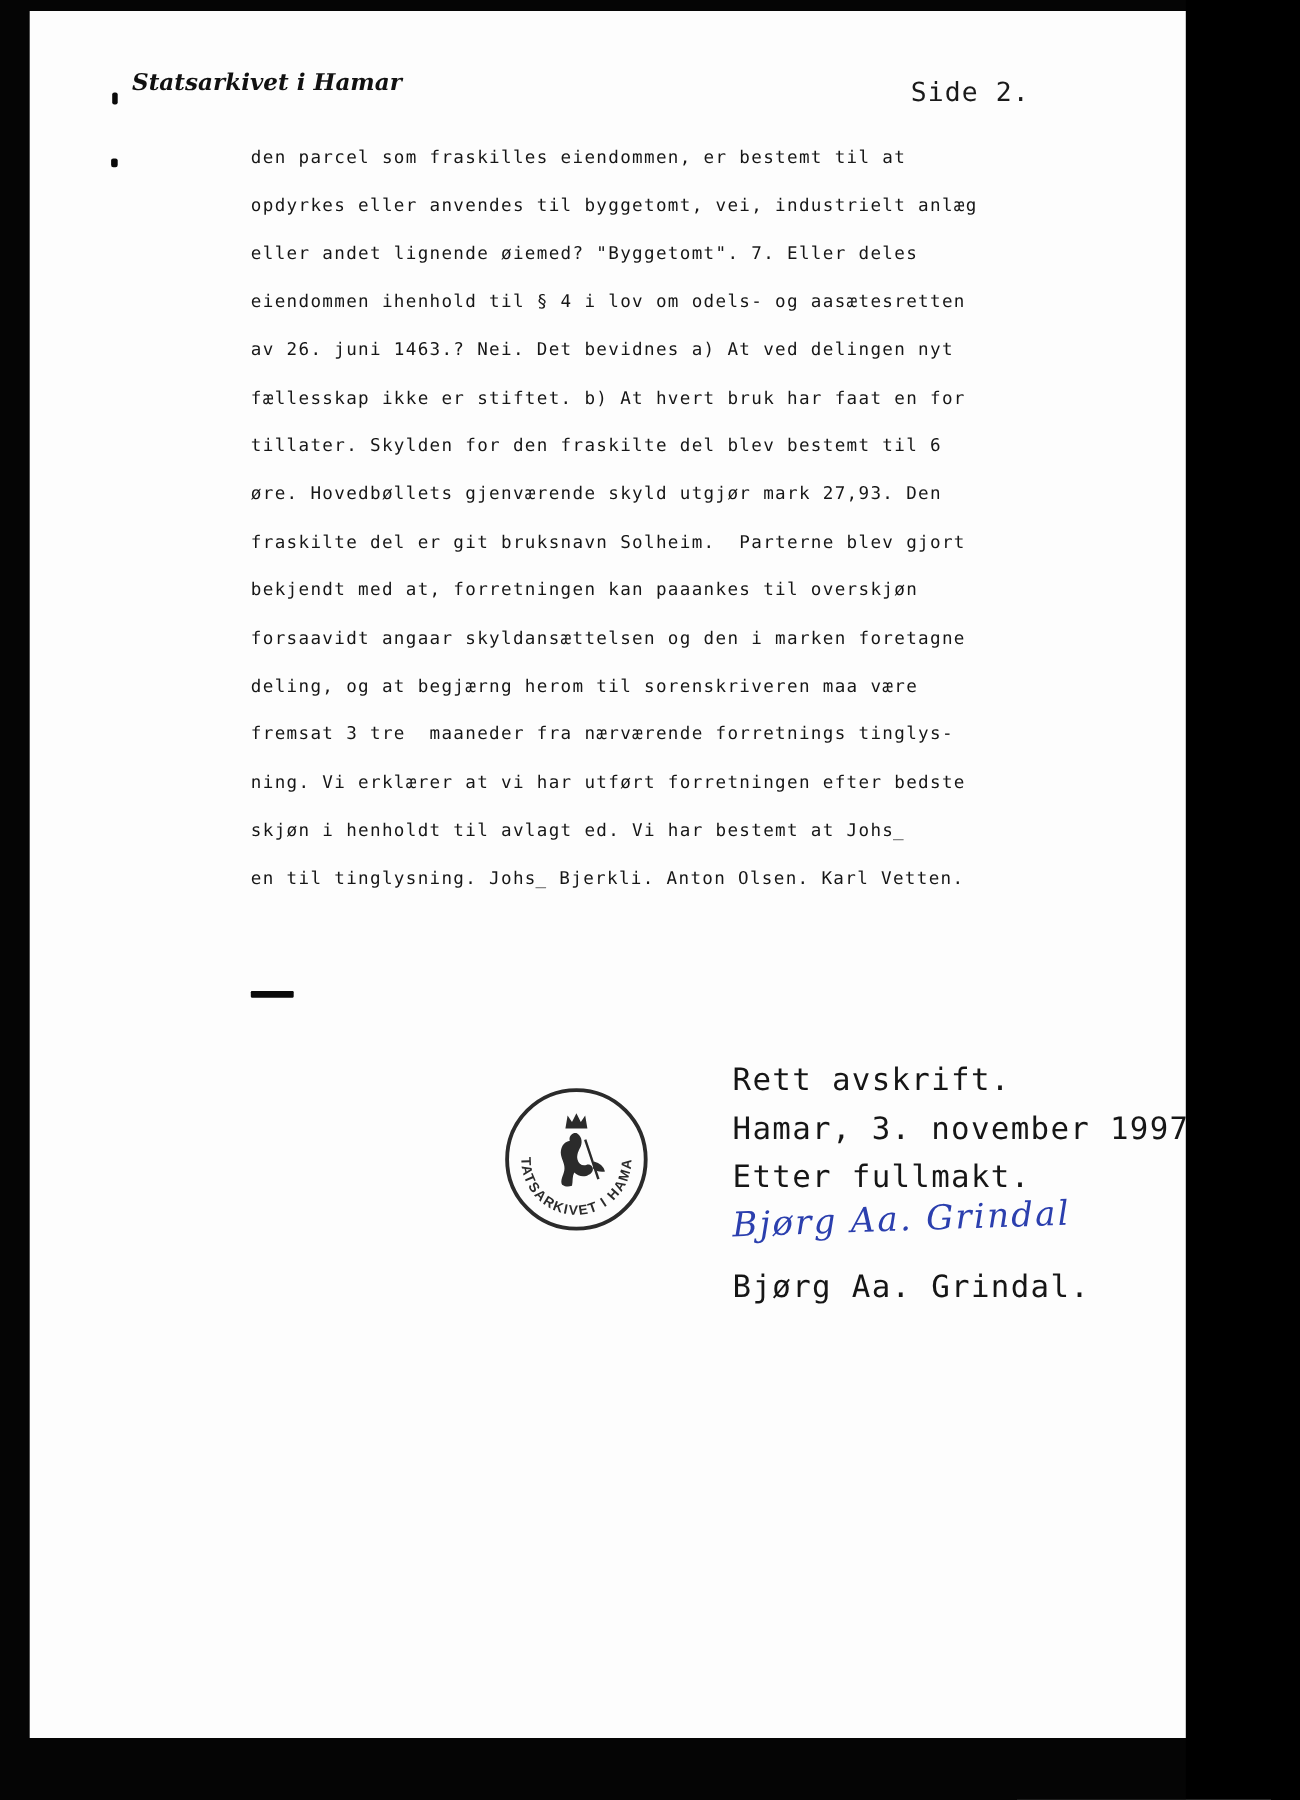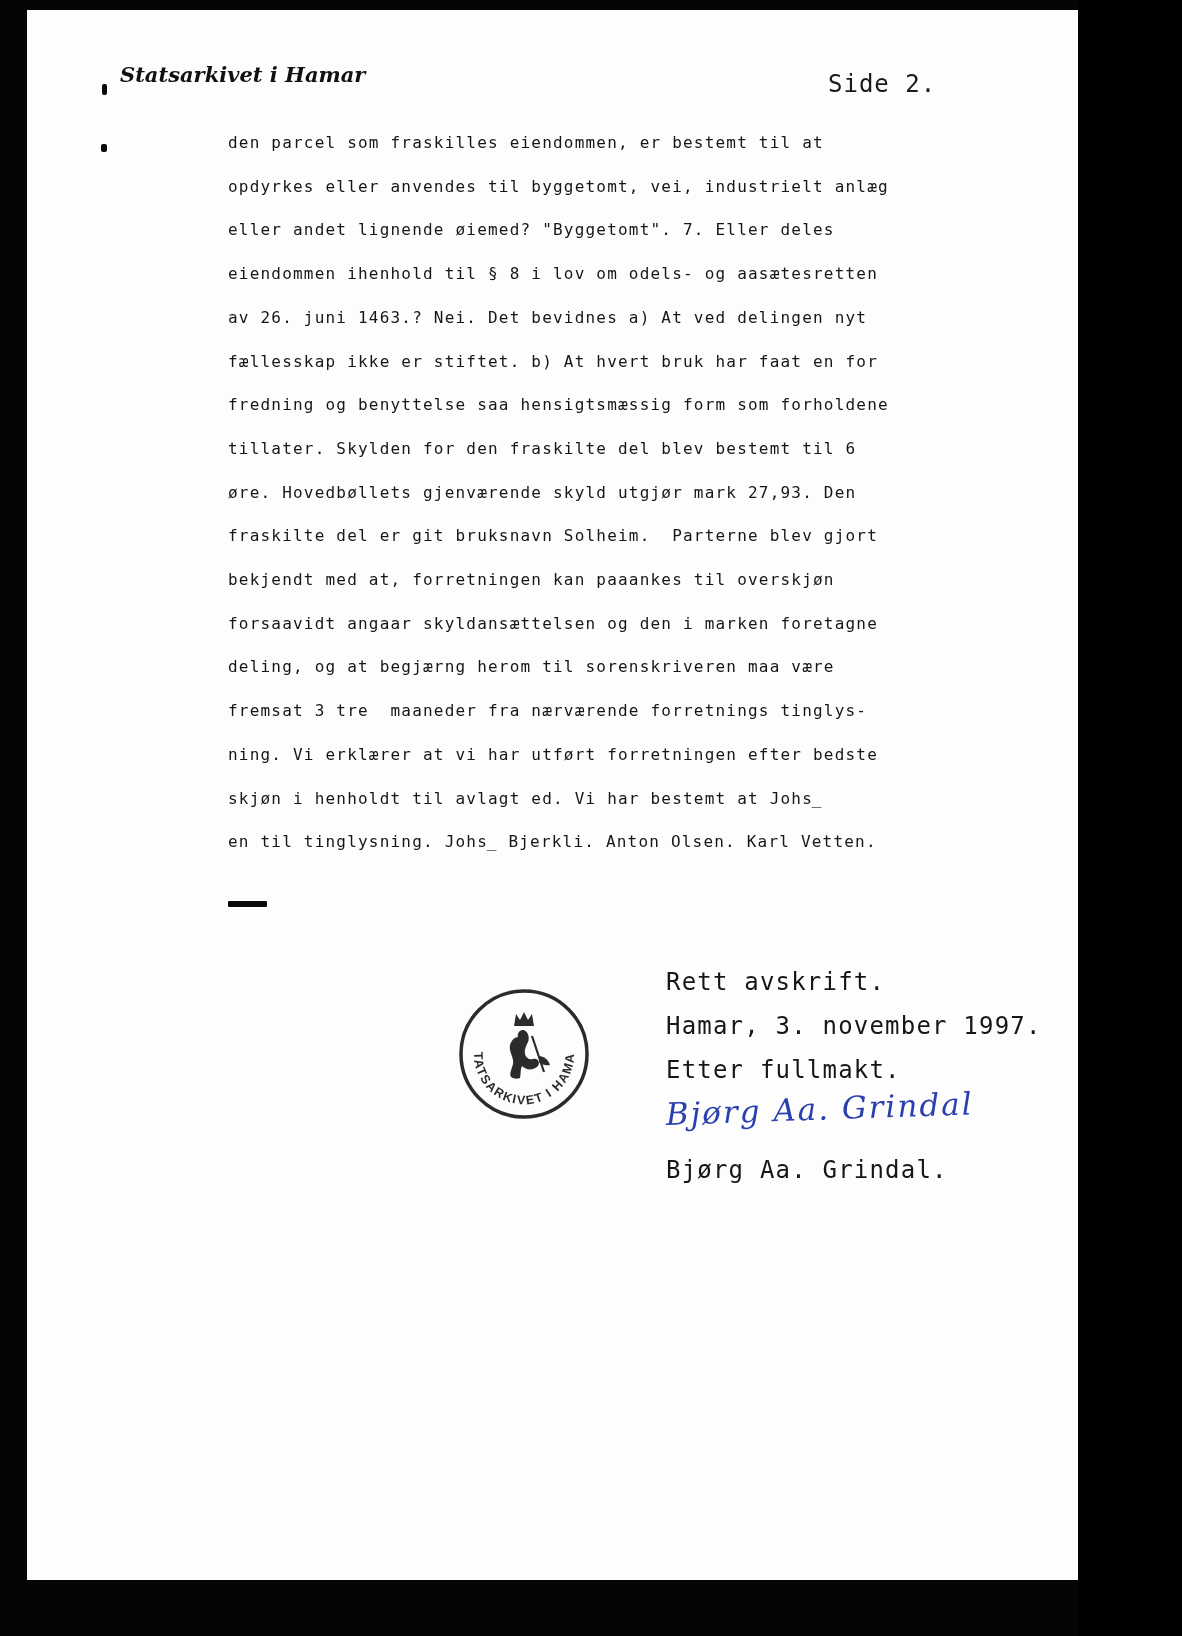--- a/index.html
+++ b/index.html
@@ -45,21 +45,21 @@
     line-height:43.7px;
     color:#161616;
   }
   .attestation{
     position:absolute;
     left:639px;top:950px;
     width:420px;
   }
   .aline{
     white-space:pre;
-    font-size:24px;
+    font-size:28px;
     letter-spacing:1.2px;
     line-height:44px;
     color:#161616;
   }
   .signature{
     height:52px;
     font-family:"DejaVu Serif", serif;
     font-style:italic;
     font-size:31px;
     letter-spacing:2px;
@@ -90,24 +90,23 @@
     <div class="header-archive">Statsarkivet i Hamar</div>
     <div class="header-page">Side 2.</div>
 
     <div class="artifact artifact-a"></div>
     <div class="artifact artifact-b"></div>
 
     <div class="body-text">
       <div class="tline">den parcel som fraskilles eiendommen, er bestemt til at</div>
       <div class="tline">opdyrkes eller anvendes til byggetomt, vei, industrielt anlæg</div>
       <div class="tline">eller andet lignende øiemed? "Byggetomt". 7. Eller deles</div>
-      <div class="tline">eiendommen ihenhold til § 8 i lov om odels- og aasætesretten</div>
+      <div class="tline">eiendommen ihenhold til § 4 i lov om odels- og aasætesretten</div>
       <div class="tline">av 26. juni 1463.? Nei. Det bevidnes a) At ved delingen nyt</div>
       <div class="tline">fællesskap ikke er stiftet. b) At hvert bruk har faat en for</div>
-      <div class="tline">fredning og benyttelse saa hensigtsmæssig form som forholdene</div>
       <div class="tline">tillater. Skylden for den fraskilte del blev bestemt til 6</div>
       <div class="tline">øre. Hovedbøllets gjenværende skyld utgjør mark 27,93. Den</div>
       <div class="tline">fraskilte del er git bruksnavn Solheim.  Parterne blev gjort</div>
       <div class="tline">bekjendt med at, forretningen kan paaankes til overskjøn</div>
       <div class="tline">forsaavidt angaar skyldansættelsen og den i marken foretagne</div>
       <div class="tline">deling, og at begjærng herom til sorenskriveren maa være</div>
       <div class="tline">fremsat 3 tre  maaneder fra nærværende forretnings tinglys-</div>
       <div class="tline">ning. Vi erklærer at vi har utført forretningen efter bedste</div>
       <div class="tline">skjøn i henholdt til avlagt ed. Vi har bestemt at Johs̲</div>
       <div class="tline">en til tinglysning. Johs̲ Bjerkli. Anton Olsen. Karl Vetten.</div>

